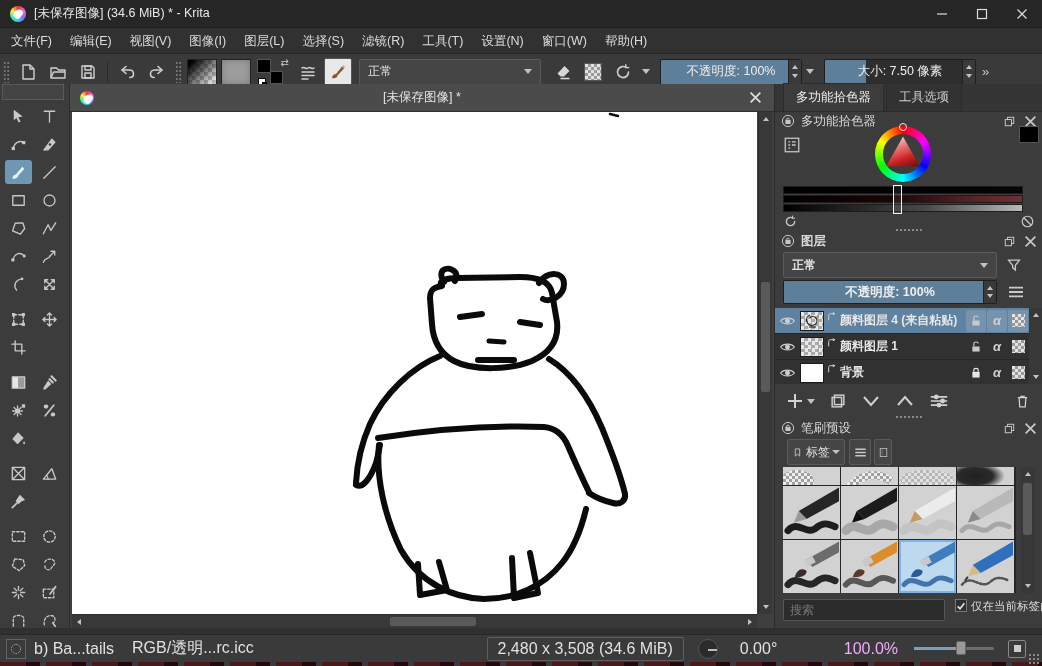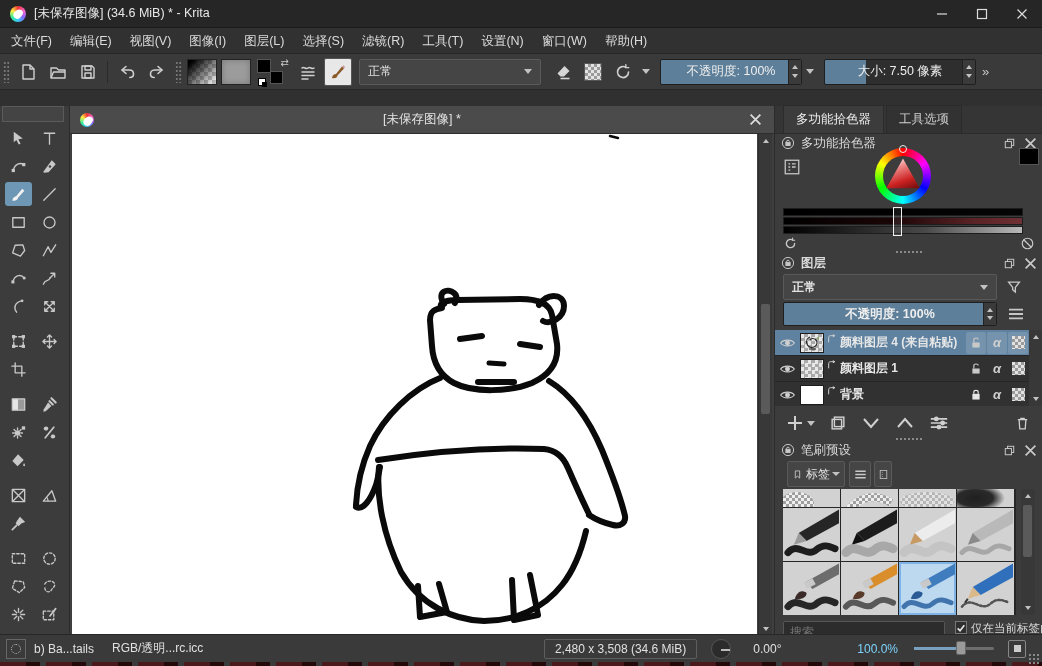--- a/index.html
+++ b/index.html
@@ -38,21 +38,21 @@
   .dropdown .caret{margin-left:auto;}
   .caret{width:0;height:0;border-left:4px solid transparent;border-right:4px solid transparent;border-top:5px solid #c2c2c2;}
   .caret-up{width:0;height:0;border-left:3.5px solid transparent;border-right:3.5px solid transparent;border-bottom:4px solid #c2c2c2;}
   .caret-dn{width:0;height:0;border-left:3.5px solid transparent;border-right:3.5px solid transparent;border-top:4px solid #c2c2c2;}
   .slider{height:26px;background:#2e2e2e;border:1px solid #1f1f1f;border-radius:2px;position:relative;display:flex;align-items:center;justify-content:center;overflow:hidden;}
   .slider .fill{position:absolute;left:0;top:0;bottom:0;background:#5d7f99;}
   .slider .lbl{position:relative;z-index:2;color:#eee;font-size:12.5px;}
   .slider .spin{position:absolute;right:0;top:0;bottom:0;width:13px;background:#3a3a3a;border-left:1px solid #222;display:flex;flex-direction:column;align-items:center;justify-content:space-evenly;z-index:3;}
   .smallbtn{width:14px;height:26px;display:flex;align-items:center;justify-content:center;margin:0 1px;}
   
-  #main{left:0;top:106px;width:998px;height:544px;}
+  #main{left:0;top:84px;width:998px;height:544px;}
   
   #toolbox{left:0;top:0;width:70px;height:544px;background:#3c3c3c;border-right:1px solid #2b2b2b;}
   .toolbox-tab{position:absolute;left:2px;top:0;width:62px;height:16px;border:1px solid #5a5a5a;background:#444;}
   #toolgrid{position:absolute;left:5px;top:20px;width:60px;display:flex;flex-direction:column;}
   .toolrow{display:flex;gap:4px;margin-bottom:4px;}
   .tool{width:27px;height:24px;display:flex;align-items:center;justify-content:center;border-radius:3px;}
   .tool.sel{background:#6d97b5;}
   .toolgap{height:7px;}
   
   #mdi{left:70px;top:0;width:704px;height:544px;background:#3f3f3f;}
@@ -99,21 +99,21 @@
   #brushdock{left:0;top:335px;width:268px;height:209px;}
   #brushgrid{position:absolute;left:8px;top:48px;width:233px;height:126px;display:grid;grid-template-columns:repeat(4,57px);grid-template-rows:18px 53px 53px;gap:1px;background:#262626;}
   .bcell{background:#d2d2d2;position:relative;overflow:hidden;}
   .bcell.sel{background:#bcd9ef;box-shadow:inset 0 0 0 2px #7fb2e5;}
   .bscroll{position:absolute;left:246px;top:48px;width:14px;height:126px;background:#383838;}
   #searchrow{position:absolute;left:0;top:180px;width:268px;height:26px;display:flex;align-items:flex-start;}
   #searchinput{width:162px;height:22px;margin-left:8px;background:#2c2c2c;border:1px solid #555;border-radius:2px;color:#bbb;font-size:12px;padding:0 6px;font-family:"Liberation Sans",sans-serif;}
   .chkbox{width:13px;height:13px;background:#2f2f2f;border:1px solid #777;margin:0 4px 0 10px;display:flex;align-items:center;justify-content:center;}
   #chklabel{font-size:11.5px;color:#d8d8d8;white-space:nowrap;}
   
-  #statusbar{left:0;top:634px;width:1042px;height:28px;background:#3a3a3a;border-top:1px solid #272727;display:flex;align-items:center;font-size:12px;}
+  #statusbar{left:0;top:634px;width:1042px;height:28px;background:#3a3a3a;border-top:1px solid #272727;display:flex;align-items:center;font-size:16px;}
   .selbox{width:20px;height:20px;border:1px solid #666;margin:0 8px 0 6px;display:flex;align-items:center;justify-content:center;}
   .selcircle{width:10px;height:10px;border:1px dotted #bbb;border-radius:50%;}
   .dimbox{border:1px solid #5e5e5e;border-radius:2px;padding:2px 10px;color:#e0e0e0;}
   .dial{width:20px;height:20px;border-radius:50%;background:#2b2b2b;border:1px solid #555;position:relative;}
   .dial::after{content:"";position:absolute;left:9px;top:9px;width:9px;height:2px;background:#bbb;}
   .zslider{width:80px;height:3px;background:#6d6d6d;position:relative;border-radius:2px;}
   .zslider .zfill{position:absolute;left:0;top:0;bottom:0;width:55%;background:#7aa0c0;}
   .zslider .zhandle{position:absolute;left:52%;top:-6px;width:10px;height:14px;background:#9a9a9a;border:1px solid #666;border-radius:2px;}
   .fitbtn{width:18px;height:18px;border:1px solid #888;border-radius:2px;display:flex;align-items:center;justify-content:center;}
   .fitbtn i{width:7px;height:7px;background:#ccc;display:block;}
@@ -945,21 +945,21 @@
 
 <div id="statusbar" class="abs">
   <span class="selbox">
       <i class="selcircle"></i>
     </span>
   <span style="margin-right:18px;color:#e0e0e0;">b) Ba...tails</span>
   <span style="color:#e0e0e0;">RGB/透明...rc.icc</span>
   <span class="dimbox" style="margin-left:auto;">2,480 x 3,508 (34.6 MiB)</span>
   <span class="dial" style="margin-left:14px;"></span>
   <span style="margin-left:22px;width:46px;color:#e0e0e0;">0.00°</span>
-  <span style="margin-left:58px;color:#7dd3fc;">100.0%</span>
+  <span style="margin-left:58px;color:#f0abfc;">100.0%</span>
   <span class="zslider" style="margin-left:16px;">
       <i class="zfill"></i>
       <i class="zhandle"></i>
     </span>
   <span class="fitbtn" style="margin-left:14px;margin-right:16px;">
       <i></i>
     </span>
 </div>
 
 <div id="sliver" class="abs">

